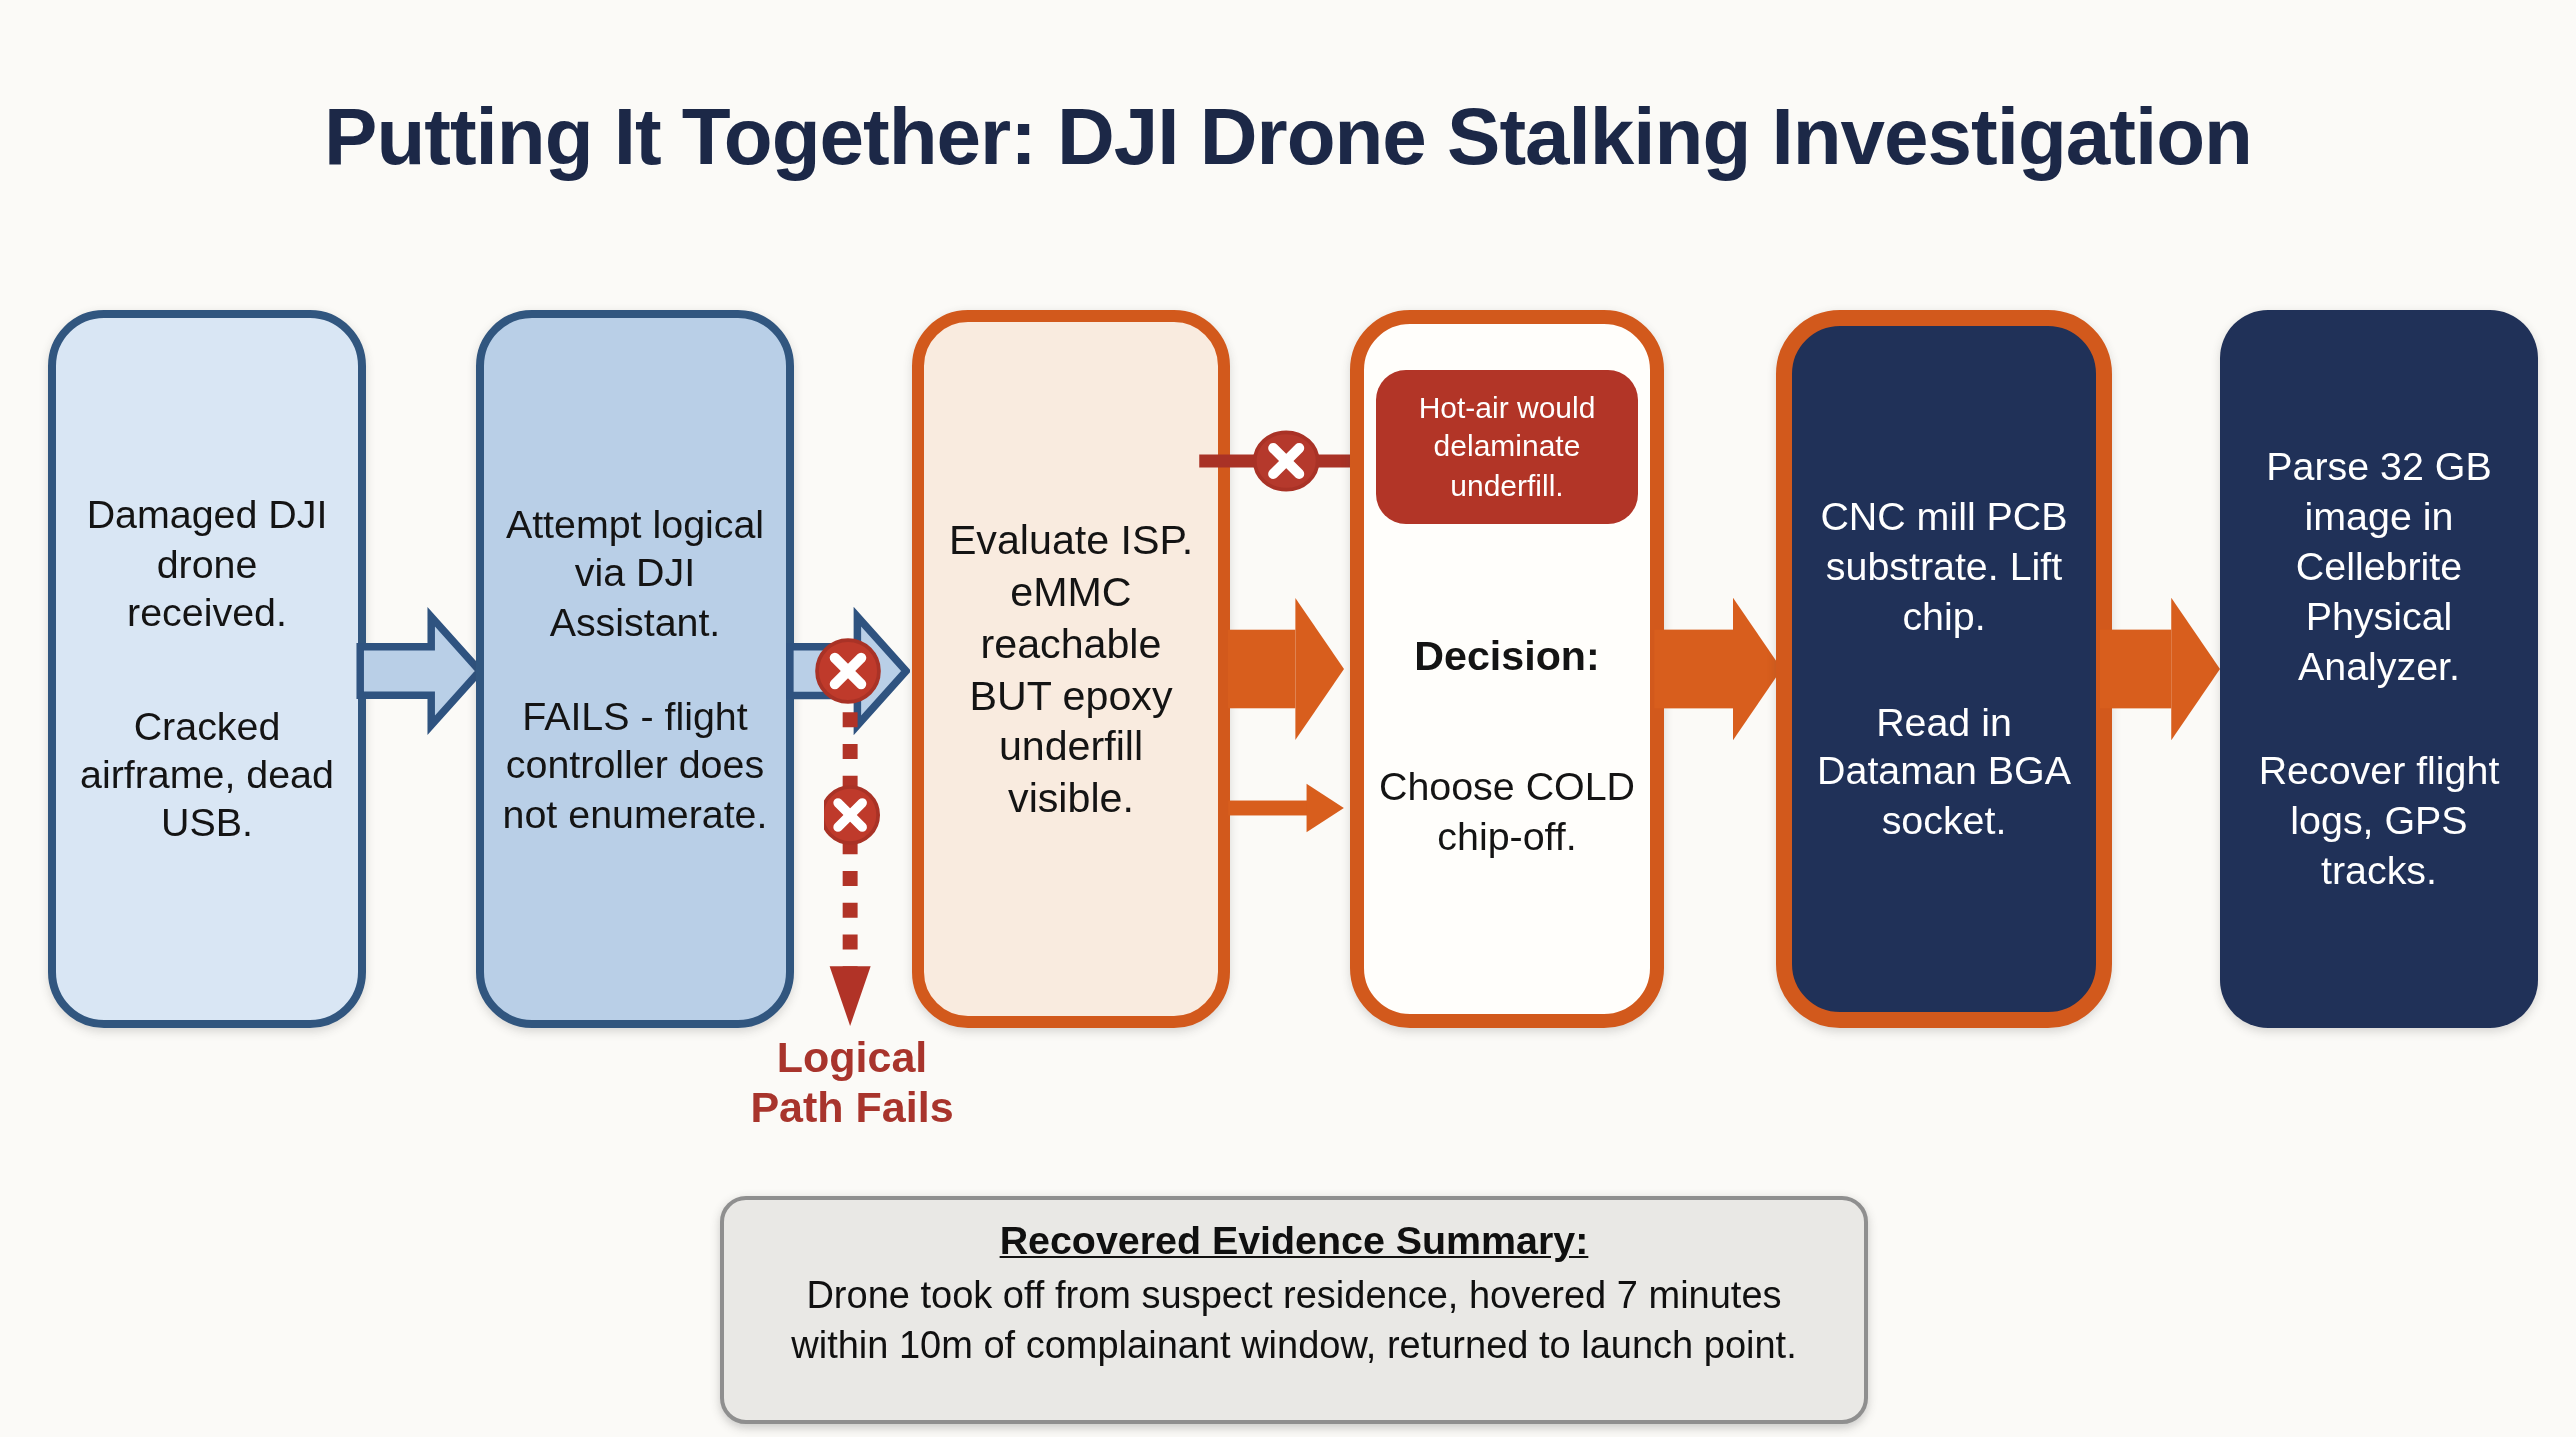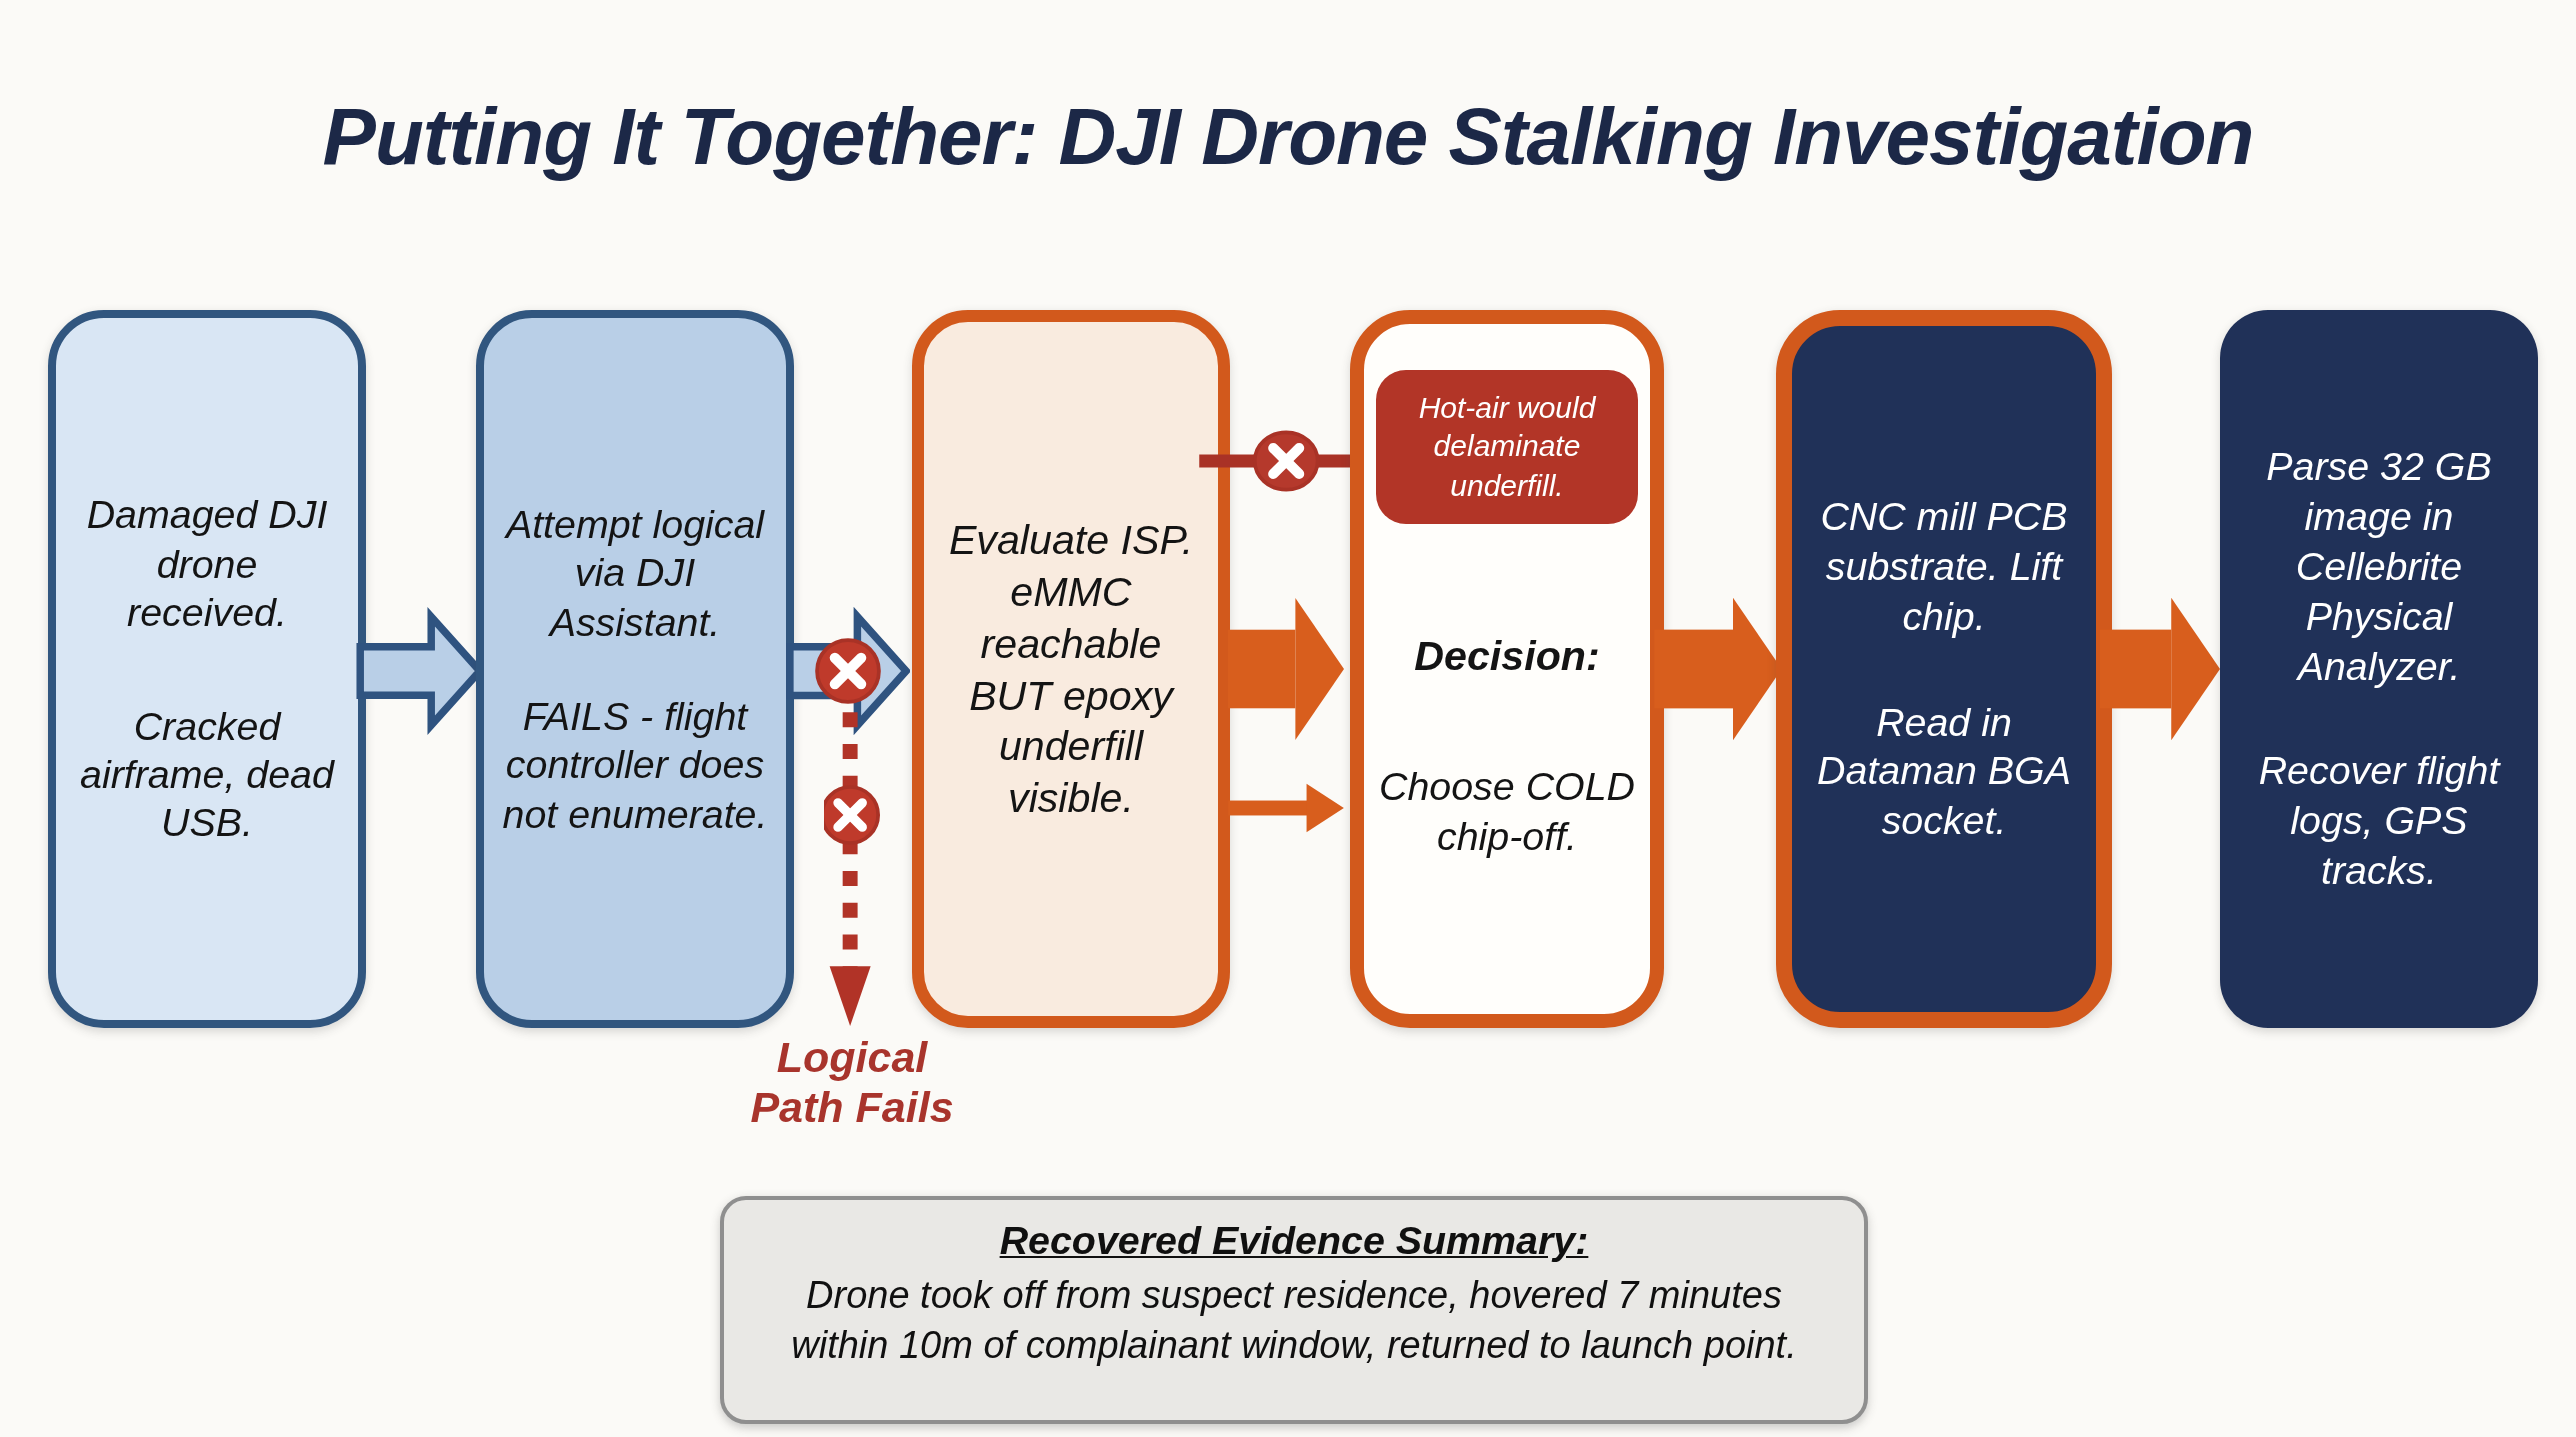--- a/index.html
+++ b/index.html
@@ -1,16 +1,16 @@
 <!DOCTYPE html>
 <html style="font-size:15px"><head>
 <meta charset="utf-8">
 <style>
   html,body{margin:0;padding:0;background:#fbfaf7;}
-  .stage{width:2576px;height:1438px;overflow:hidden;font-style:italic;}
+  .stage{width:2576px;height:1438px;overflow:hidden;}
   .canvas{position:relative;width:1288px;height:719px;background:#fbfaf7;
           font-family:"Liberation Sans",sans-serif;transform:scale(2);transform-origin:0 0;}
   .title{position:absolute;top:19px;left:0;right:0;text-align:center;
          font-size:40px;font-weight:800;color:#1c2847;letter-spacing:-0.5px;}
   .fbox{position:absolute;top:155px;height:359px;box-sizing:border-box;border-radius:28px;
         display:flex;flex-direction:column;align-items:center;justify-content:center;
         text-align:center;box-shadow:0 1.9px 4.7px rgba(60,60,60,.18);}
   .fbox p{margin:0;}
   .b1{left:24px;width:159px;background:#d9e6f4;border:4.7px solid #31567f;color:#141414;
       font-size:19.7px;line-height:1.24;gap:32px;padding:0 9.4px;}

